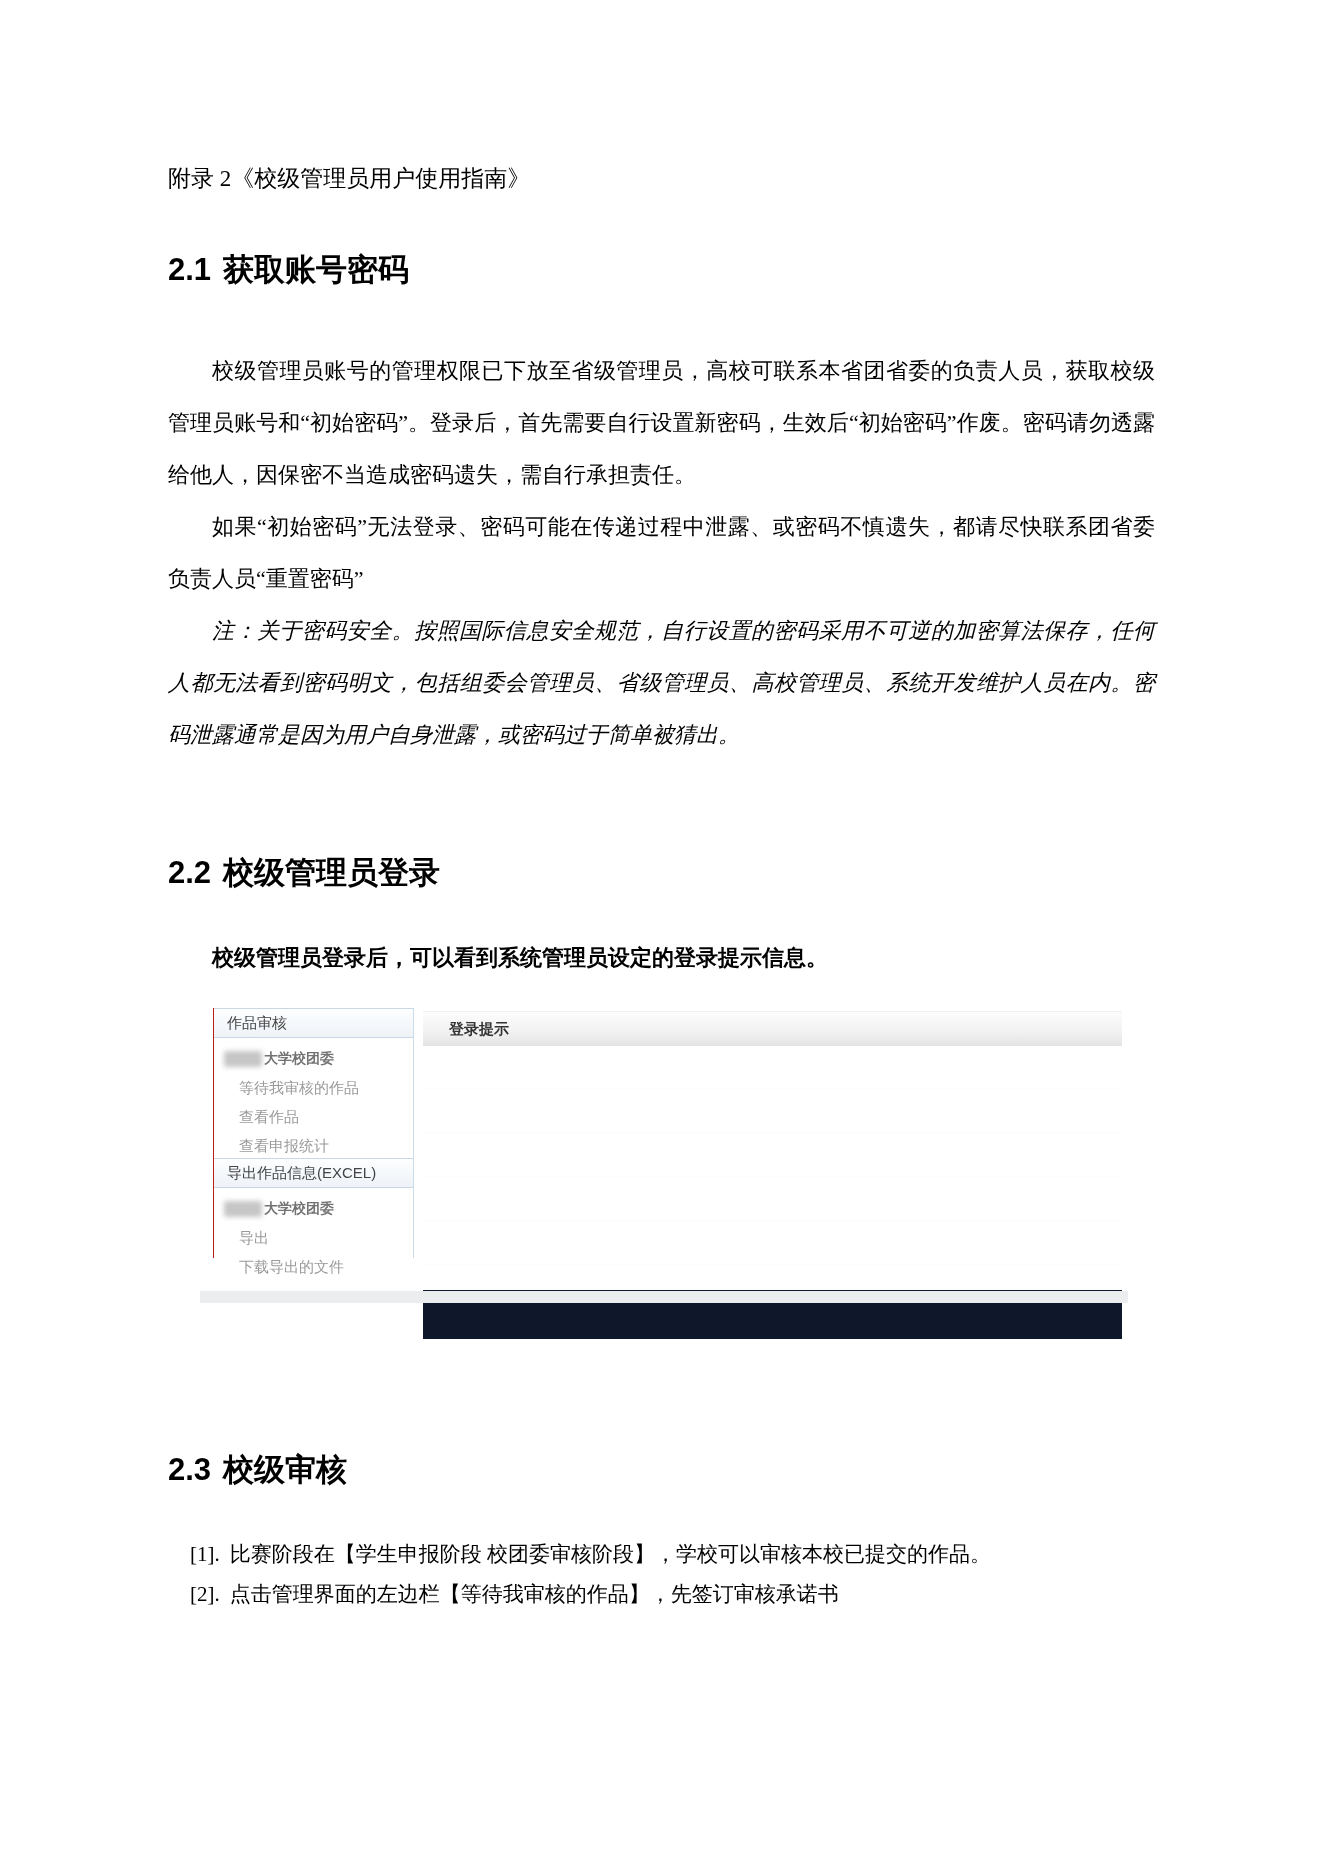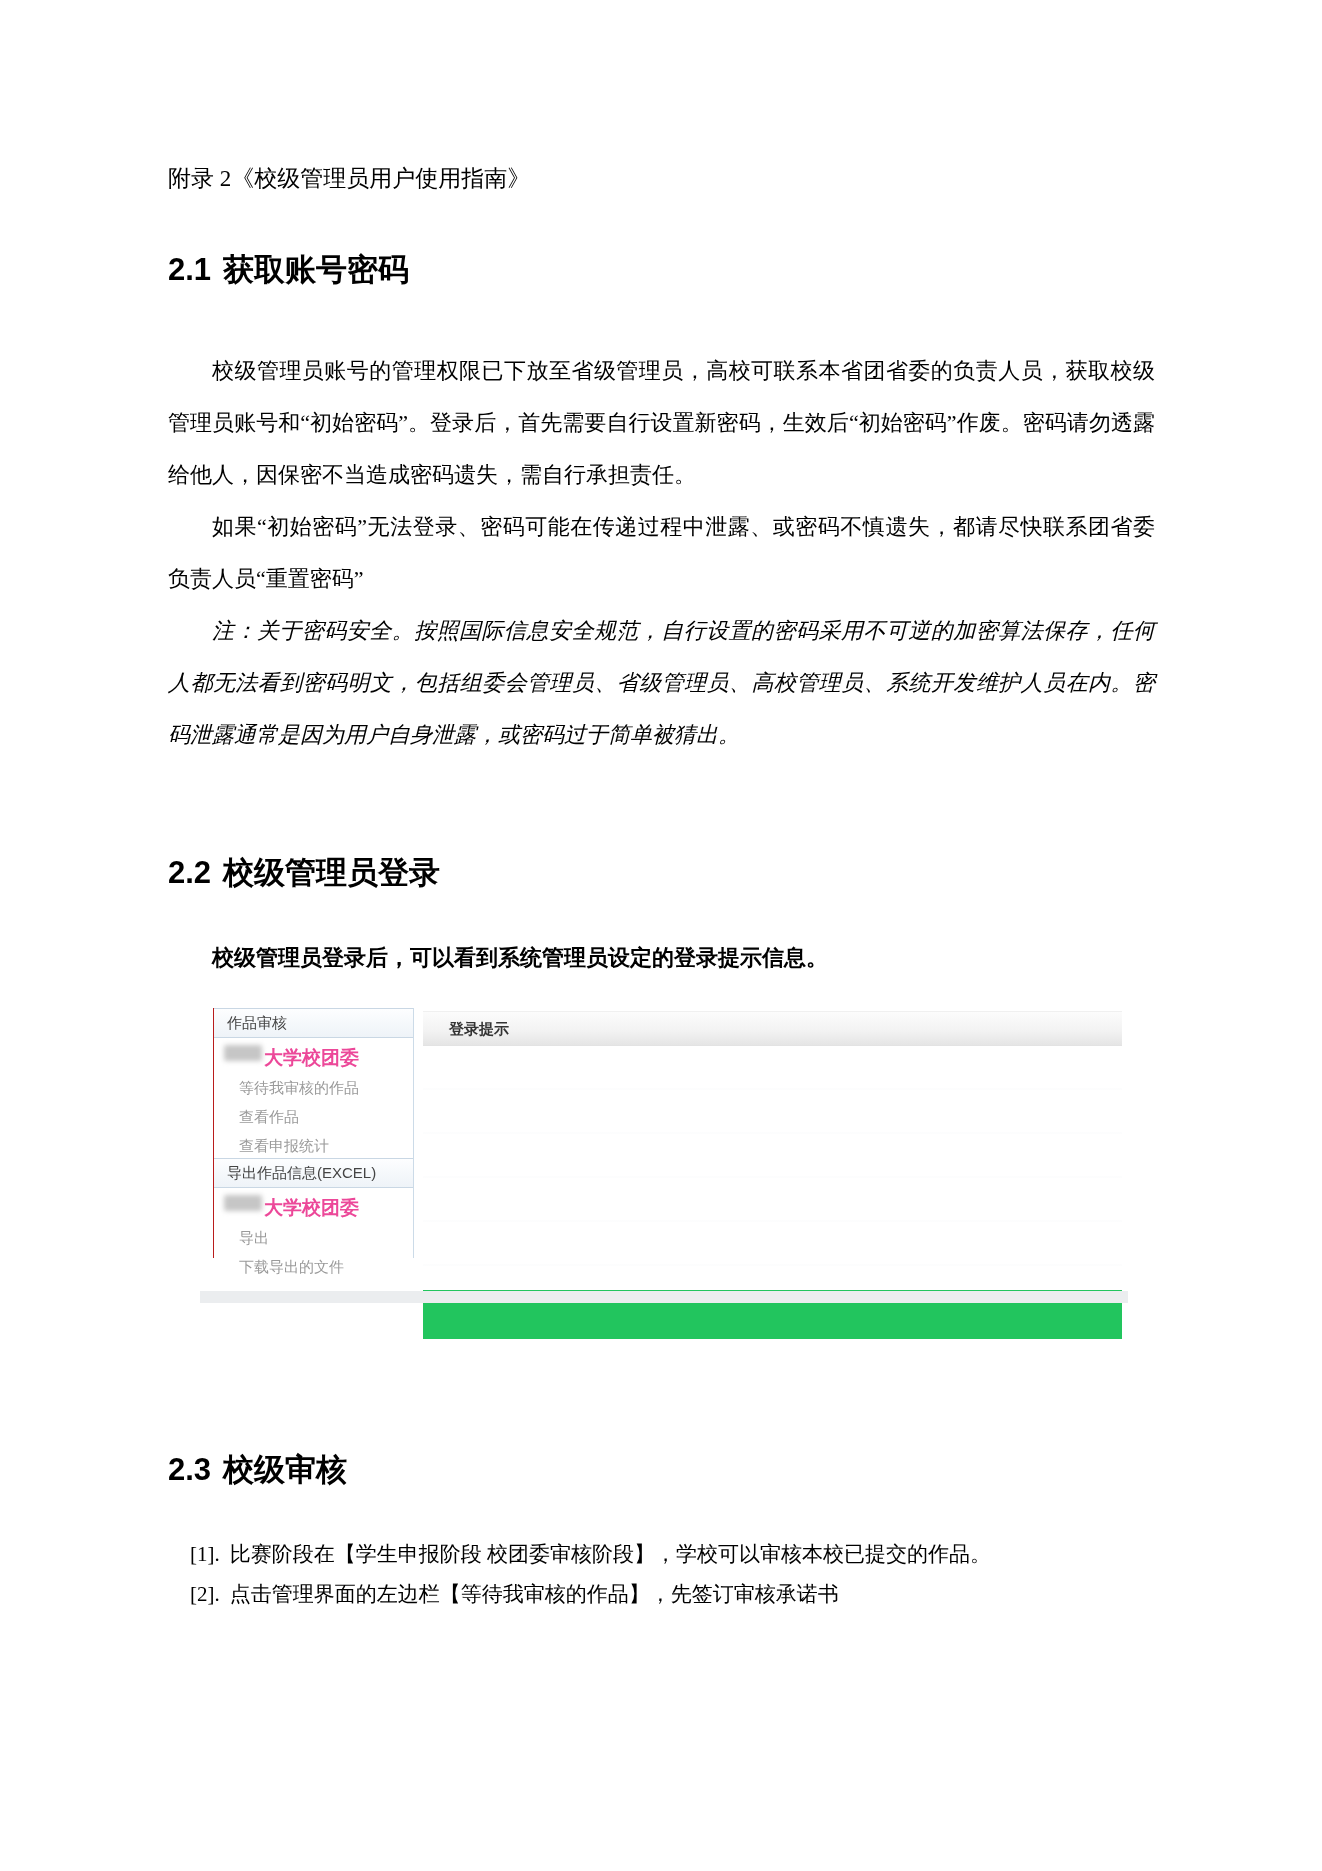--- a/index.html
+++ b/index.html
@@ -68,24 +68,24 @@
     font-size:15px;
     color:#444;
     line-height:28px;
     padding-left:13px;
     white-space:nowrap;
   }
   .ss-header.second { margin-top:0; }
   .ss-group { padding:7px 0 9px; }
   .ss-group.g1 { height:120px; }
   .ss-org {
-    display:flex; 
+    display:flex; align-items:center;
     padding-left:10px;
     height:28px;
-    font-size:19px; font-weight:bold; color:#ec4899;
+    font-size:14px; font-weight:bold; color:#737373;
     white-space:nowrap;
   }
   .blur {
     display:inline-block;
     width:38px; height:16px;
     margin-right:2px;
     background:#c6c6c6;
     filter:blur(2.5px);
     border-radius:2px;
   }
@@ -93,21 +93,21 @@
     padding-left:25px;
     height:29px; line-height:29px;
     font-size:15px;
     color:#9a9a9a;
     white-space:nowrap;
   }
   .ss-panel {
     position:absolute;
     left:255px; top:3px;
     width:699px; height:328px;
-    background:#22c55e;
+    background:#0f172a;
   }
   .ss-panel-header {
     height:35px;
     background:linear-gradient(180deg,#fcfcfc 0%,#f3f3f3 55%,#e5e5e5 100%);
     border-top:1px solid #f0f0f0;
     border-bottom:1px solid #e3e3e3;
     font-size:15px; font-weight:600; color:#333;
     line-height:34px;
     padding-left:26px;
   }

